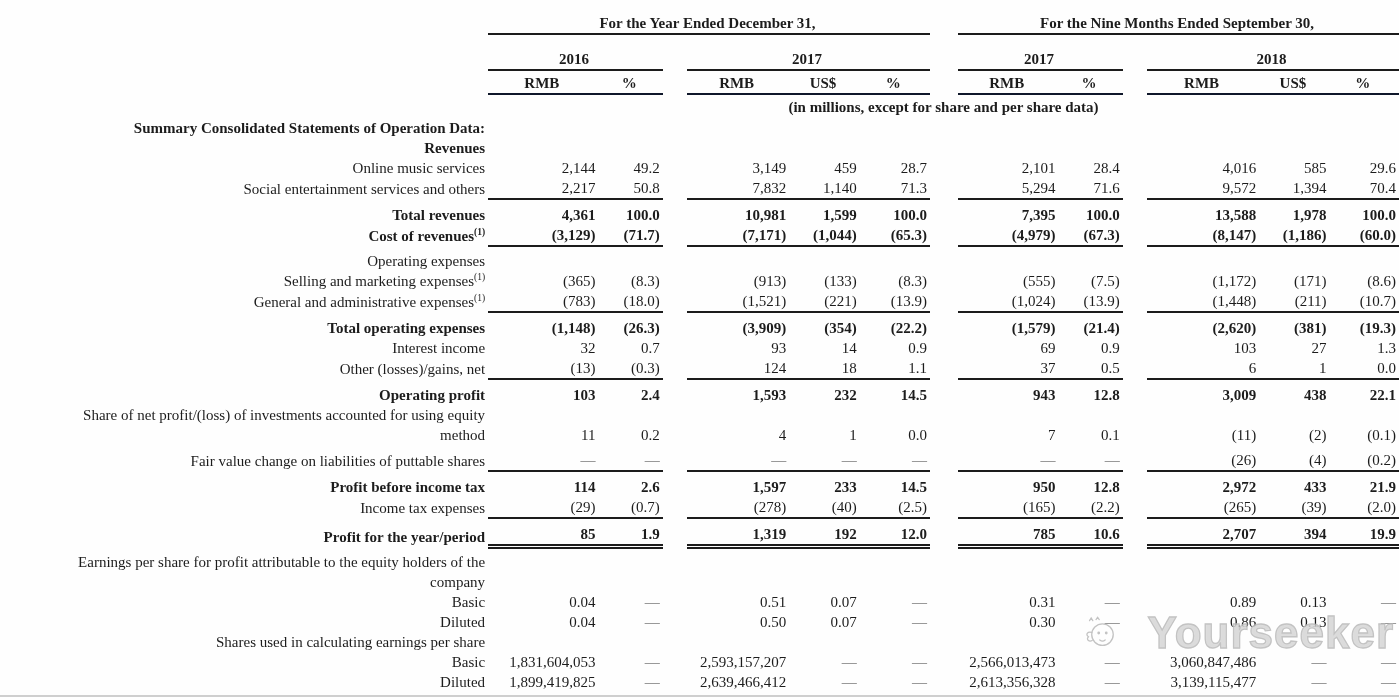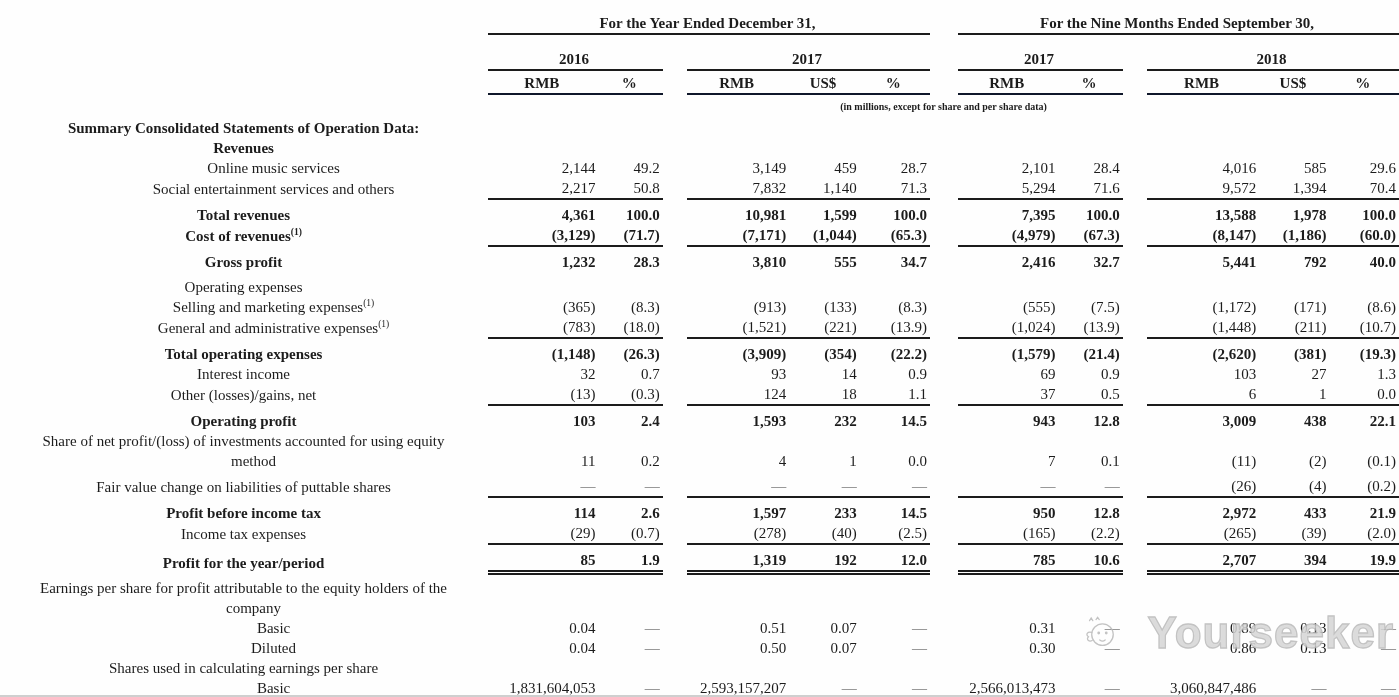--- a/index.html
+++ b/index.html
@@ -29,28 +29,28 @@
     padding:0 3px 0 0;
     font-size:15px;
     line-height:20px;
     vertical-align:bottom;
     white-space:nowrap;
   }
   thead th{font-weight:bold;text-align:center;}
   th.grp{padding-top:13px;border-bottom:2px solid #1c1c1c;}
   th.yr{padding-top:14px;border-bottom:2px solid #1c1c1c;}
   th.unit{padding-top:2px;border-bottom:2px solid #0f172a;}
-  th.note{padding:2px 0 1px 0;text-align:center;font-size:10px;margin-top:8px;}
+  th.note{padding:2px 0 1px 0;text-align:center;font-size:15px;margin-top:8px;}
   th.blank,td.gapcell{border:none;}
   tbody td.num{text-align:right;}
   tbody td.b, tbody td.lab.b{font-weight:bold;}
   tbody td.u1{border-bottom:2px solid #1c1c1c;}
   tbody td.u2{border-bottom:5px double #1c1c1c;text-align:right;}
   tbody tr.sp td{padding-top:5px;}
-  td.lab{text-align:center;padding-left:2px;}
+  td.lab{text-align:right;padding-left:2px;}
   td.lab.ind{padding-left:62px;}
   td.lab .l2{padding-left:20px;}
   td.lab sup{font-size:9.5px;vertical-align:super;line-height:0;}
   td.dash{color:#777;}
   #watermark{
     position:absolute;left:1082px;top:598px;width:312px;height:70px;
     display:flex;align-items:center;opacity:.85;pointer-events:none;gap:30px;
   }
   #watermark .wm-text{
     font-family:"Liberation Sans","DejaVu Sans",sans-serif;
@@ -214,36 +214,20 @@
           <td class="num b u1">(65.3)</td>
           <td class="gapcell"></td>
           <td class="num b u1">(4,979)</td>
           <td class="num b u1">(67.3)</td>
           <td class="gapcell"></td>
           <td class="num b u1">(8,147)</td>
           <td class="num b u1">(1,186)</td>
           <td class="num b u1">(60.0)</td>
         </tr>
         <tr class="sp">
-          <td class="lab b"><span class="l1">Gross profit</span></td>
-          <td class="num b">1,232</td>
-          <td class="num b">28.3</td>
-          <td class="gapcell"></td>
-          <td class="num b">3,810</td>
-          <td class="num b">555</td>
-          <td class="num b">34.7</td>
-          <td class="gapcell"></td>
-          <td class="num b">2,416</td>
-          <td class="num b">32.7</td>
-          <td class="gapcell"></td>
-          <td class="num b">5,441</td>
-          <td class="num b">792</td>
-          <td class="num b">40.0</td>
-        </tr>
-        <tr class="sp">
           <td class="lab"><span class="l1">Operating expenses</span></td>
           <td class="num"></td>
           <td class="num"></td>
           <td class="gapcell"></td>
           <td class="num"></td>
           <td class="num"></td>
           <td class="num"></td>
           <td class="gapcell"></td>
           <td class="num"></td>
           <td class="num"></td>

